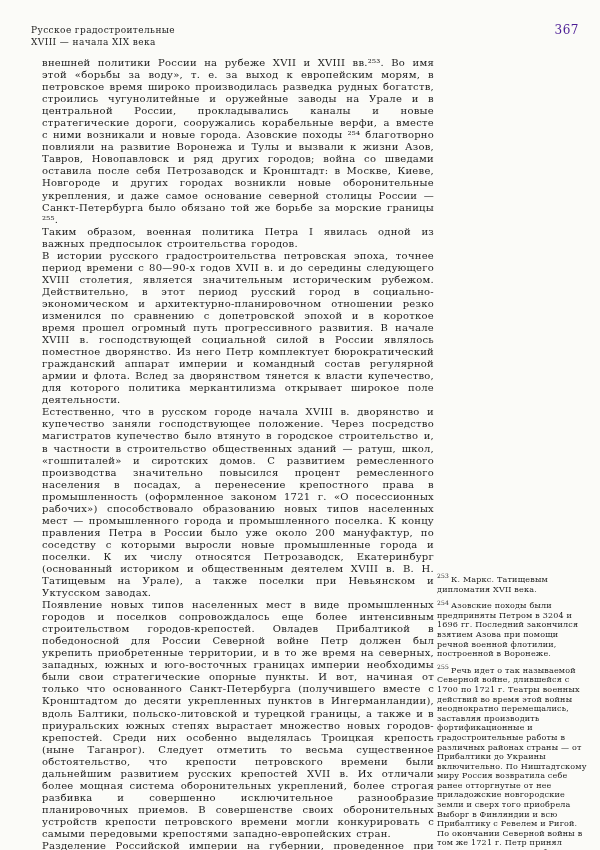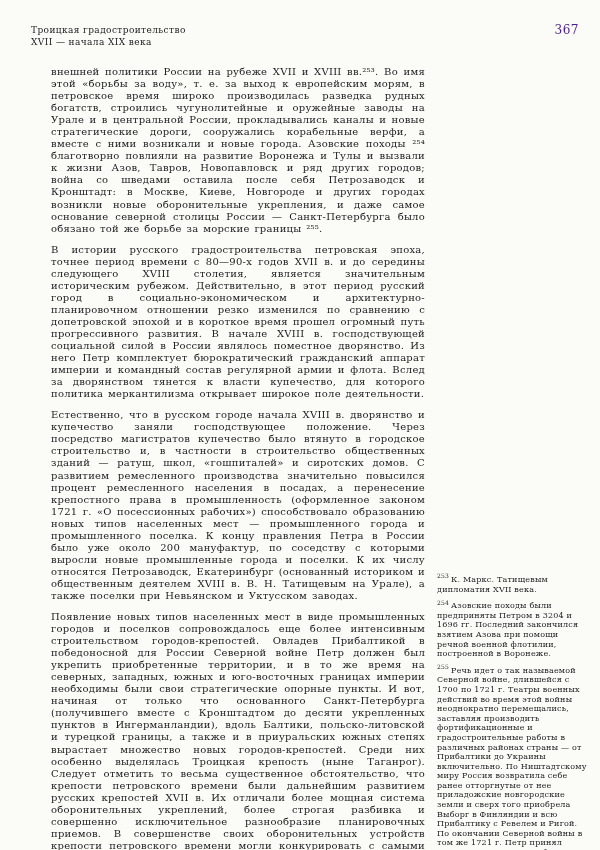--- a/index.html
+++ b/index.html
@@ -38,21 +38,21 @@
     letter-spacing: 0.5px;
     color: #4c1d95;
   }
   .main-column {
     position: absolute;
     left: 42px;
     top: 57px;
     width: 392px;
   }
   .main-column p {
-    margin: 9px;
+    margin: 0;
     font-size: 10px;
     line-height: 12.05px;
     text-align: justify;
     letter-spacing: 0.25px;
     word-spacing: 1.4px;
     color: #1c1c1c;
   }
   .margin-notes {
     position: absolute;
     left: 437px;
@@ -73,28 +73,29 @@
     line-height: 0;
     margin-right: 2px;
   }
 </style>
 </head>
 <body>
 
 <div class="page">
 
   <div class="running-head">
-    <div>Троицкая градостроительство</div>
-    <div>XVII — начала XIX века</div>
+    <div>Русское градостроительные</div>
+    <div>XVIII — начала XIX века</div>
   </div>
 
   <div class="page-number">367</div>
 
   <div class="main-column">
     <p>внешней политики России на рубеже XVII и XVIII вв.²⁵³. Во имя этой «борьбы за воду», т. е. за выход к европейским морям, в петровское время широко производилась разведка рудных богатств, строились чугунолитейные и оружейные заводы на Урале и в центральной России, прокладывались каналы и новые стратегические дороги, сооружались корабельные верфи, а вместе с ними возникали и новые города. Азовские походы ²⁵⁴ благотворно повлияли на развитие Воронежа и Тулы и вызвали к жизни Азов, Тавров, Новопавловск и ряд других городов; война со шведами оставила после себя Петрозаводск и Кронштадт: в Москве, Киеве, Новгороде и других городах возникли новые оборонительные укрепления, и даже самое основание северной столицы России — Санкт-Петербурга было обязано той же борьбе за морские границы ²⁵⁵.</p>
+    <p>Таким образом, военная политика Петра I явилась одной из важных предпосылок строительства городов.</p>
     <p>В истории русского градостроительства петровская эпоха, точнее период времени с 80—90-х годов XVII в. и до середины следующего XVIII столетия, является значительным историческим рубежом. Действительно, в этот период русский город в социально-экономическом и архитектурно-планировочном отношении резко изменился по сравнению с допетровской эпохой и в короткое время прошел огромный путь прогрессивного развития. В начале XVIII в. господствующей социальной силой в России являлось поместное дворянство. Из него Петр комплектует бюрократический гражданский аппарат империи и командный состав регулярной армии и флота. Вслед за дворянством тянется к власти купечество, для которого политика меркантилизма открывает широкое поле деятельности.</p>
     <p>Естественно, что в русском городе начала XVIII в. дворянство и купечество заняли господствующее положение. Через посредство магистратов купечество было втянуто в городское строительство и, в частности в строительство общественных зданий — ратуш, школ, «гошпиталей» и сиротских домов. С развитием ремесленного производства значительно повысился процент ремесленного населения в посадах, а перенесение крепостного права в промышленность (оформленное законом 1721 г. «О посессионных рабочих») способствовало образованию новых типов населенных мест — промышленного города и промышленного поселка. К концу правления Петра в России было уже около 200 мануфактур, по соседству с которыми выросли новые промышленные города и поселки. К их числу относятся Петрозаводск, Екатеринбург (основанный историком и общественным деятелем XVIII в. В. Н. Татищевым на Урале), а также поселки при Невьянском и Уктусском заводах.</p>
     <p>Появление новых типов населенных мест в виде промышленных городов и поселков сопровождалось еще более интенсивным строительством городов-крепостей. Овладев Прибалтикой в победоносной для России Северной войне Петр должен был укрепить приобретенные территории, и в то же время на северных, западных, южных и юго-восточных границах империи необходимы были свои стратегические опорные пункты. И вот, начиная от только что основанного Санкт-Петербурга (получившего вместе с Кронштадтом до десяти укрепленных пунктов в Ингерманландии), вдоль Балтики, польско-литовской и турецкой границы, а также и в приуральских южных степях вырастает множество новых городов-крепостей. Среди них особенно выделялась Троицкая крепость (ныне Таганрог). Следует отметить то весьма существенное обстоятельство, что крепости петровского времени были дальнейшим развитием русских крепостей XVII в. Их отличали более мощная система оборонительных укреплений, более строгая разбивка и совершенно исключительное разнообразие планировочных приемов. В совершенстве своих оборонительных устройств крепости петровского времени могли конкурировать с самыми передовыми крепостями западно-европейских стран.</p>
     <p>Разделение Российской империи на губернии, проведенное при Петре, способствовало усилению полицейского гнета и еще больше закабаляло крепостное крестьянство, но положительной стороной этой реформы было возвышение тех городов, которые превратились в губернские и «провинциальные» (уездные) центры. Усиление центральной власти, свойственное абсолютизму в периоды его расцвета, сделало государство главным строительным заказчиком. В 1709 г. в Петербурге была основана первая</p>
   </div>
 
   <div class="margin-notes">
     <p class="margin-note"><span class="note-marker">253</span><span>К. Маркс. Татищевым дипломатия XVII века.</span></p>
     <p class="margin-note"><span class="note-marker">254</span><span>Азовские походы были предприняты Петром в 3204 и 1696 гг. Последний закончился взятием Азова при помощи речной военной флотилии, построенной в Воронеже.</span></p>
     <p class="margin-note"><span class="note-marker">255</span><span>Речь идет о так называемой Северной войне, длившейся с 1700 по 1721 г. Театры военных действий во время этой войны неоднократно перемещались, заставляя производить фортификационные и градостроительные работы в различных районах страны — от Прибалтики до Украины включительно. По Ништадтскому миру Россия возвратила себе ранее отторгнутые от нее приладожские новгородские земли и сверх того приобрела Выборг в Финляндии и всю Прибалтику с Ревелем и Ригой. По окончании Северной войны в том же 1721 г. Петр принял титул императора, чем был формально завершен длительный процесс образования Российской империи.</span></p>

